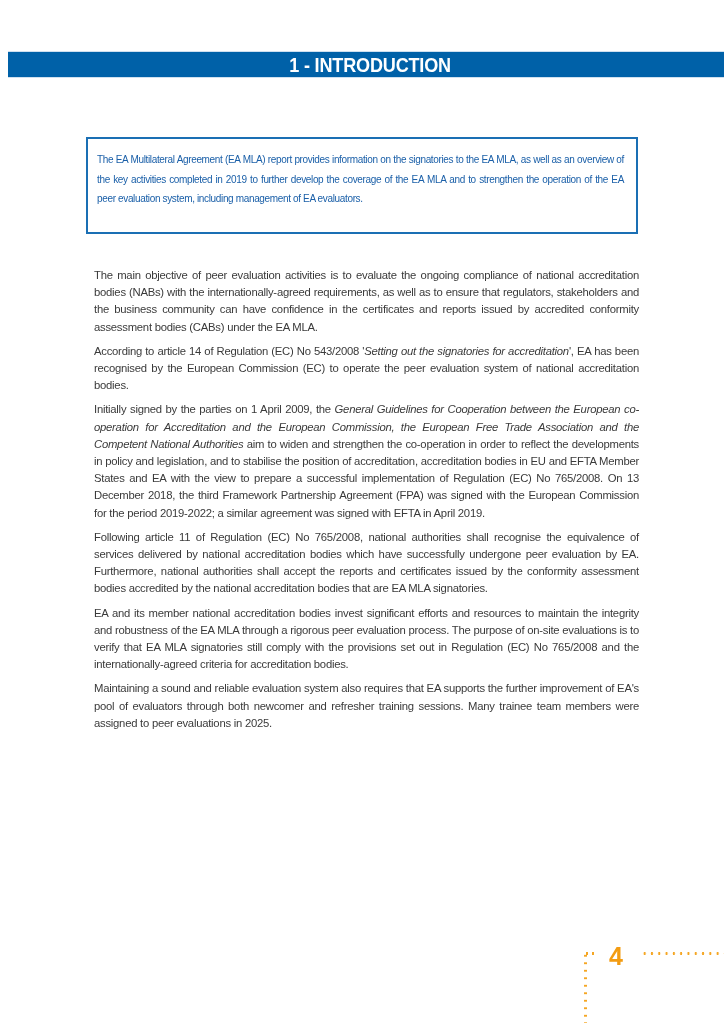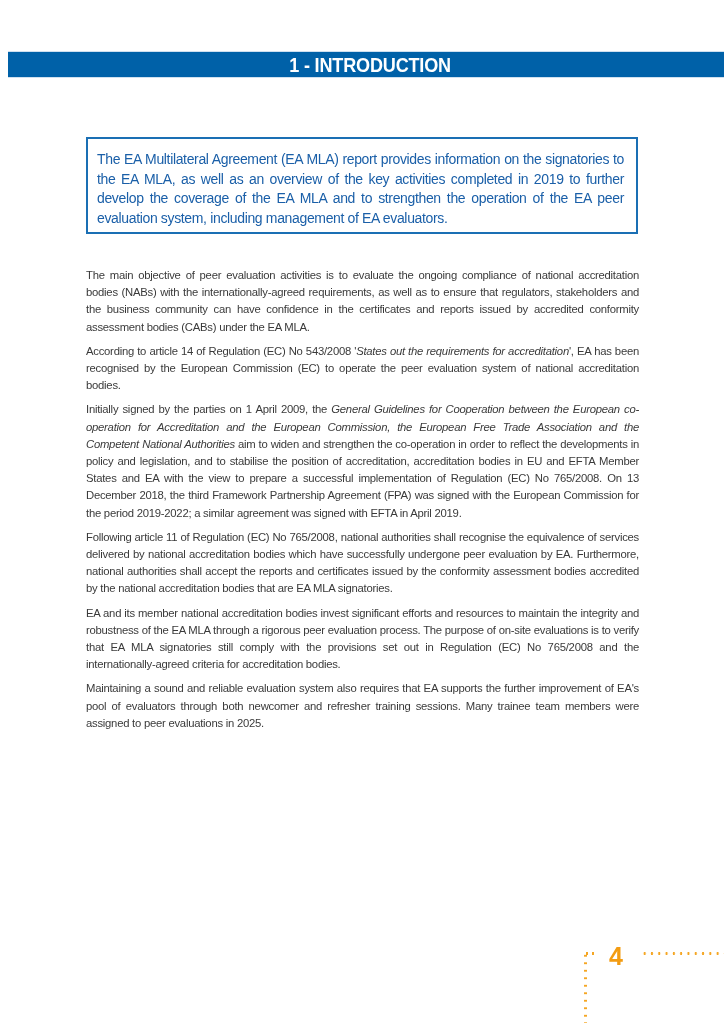--- a/index.html
+++ b/index.html
@@ -17,29 +17,29 @@
     margin-left: 8px;
   }
   .banner h1 {
     margin: 0; color: #ffffff; font-size: 21px; font-weight: bold;
     letter-spacing: -0.2px; transform: scaleX(0.86);
   }
   .summary-box {
     position: absolute; left: 86px; top: 137px; width: 552px; height: 97px;
     box-sizing: border-box; border: 2px solid #1a6fb4;
     padding: 11px 12px 0 9px;
-    color: #1a5fa8; font-size: 14px; line-height: 19.6px;
+    color: #1a5fa8; font-size: 10px; line-height: 19.6px;
     text-align: justify; letter-spacing: -0.35px;
   }
   .body-text {
     position: absolute; left: 86px; top: 267px; width: 553px;
     color: #3a3a3a; font-size: 11.3px; line-height: 17.2px;
     text-align: justify; letter-spacing: -0.25px;
   }
-  .body-text p { margin: 0 0 7px 0; }
+  .body-text p { margin: 0 0 7px 8px; }
   .body-text em { font-style: italic; }
   .page-number {
     position: absolute; left: 609px; top: 942px;
     color: #f39c12; font-size: 25px; font-weight: bold; line-height: 28px;
   }
   .dots-vert {
     position: absolute; left: 584px; top: 952px; width: 3px; height: 72px;
     background-image: radial-gradient(circle, #f5a623 1.2px, transparent 1.4px);
     background-size: 3px 7.5px; background-repeat: repeat-y;
   }
@@ -58,21 +58,21 @@
 <body>
 
 <div class="banner">
   <h1>1 - INTRODUCTION</h1>
 </div>
 
 <div class="summary-box">The EA Multilateral Agreement (EA MLA) report provides information on the signatories to the EA MLA, as well as an overview of the key activities completed in 2019 to further develop the coverage of the EA MLA and to strengthen the operation of the EA peer evaluation system, including management of EA evaluators.</div>
 
 <div class="body-text">
   <p>The main objective of peer evaluation activities is to evaluate the ongoing compliance of national accreditation bodies (NABs) with the internationally-agreed requirements, as well as to ensure that regulators, stakeholders and the business community can have confidence in the certificates and reports issued by accredited conformity assessment bodies (CABs) under the EA MLA.</p>
-  <p><span>According to article 14 of Regulation (EC) No 543/2008 '</span><em>States out the requirements for accreditation</em><span>', EA has been recognised by the European Commission (EC) to operate the peer evaluation system of national accreditation bodies.</span></p>
+  <p><span>According to article 14 of Regulation (EC) No 543/2008 '</span><em>Setting out the signatories for accreditation</em><span>', EA has been recognised by the European Commission (EC) to operate the peer evaluation system of national accreditation bodies.</span></p>
   <p><span>Initially signed by the parties on 1 April 2009, the </span><em>General Guidelines for Cooperation between the European co-operation for Accreditation and the European Commission, the European Free Trade Association and the Competent National Authorities</em><span> aim to widen and strengthen the co-operation in order to reflect the developments in policy and legislation, and to stabilise the position of accreditation, accreditation bodies in EU and EFTA Member States and EA with the view to prepare a successful implementation of Regulation (EC) No 765/2008. On 13 December 2018, the third Framework Partnership Agreement (FPA) was signed with the European Commission for the period 2019-2022; a similar agreement was signed with EFTA in April 2019.</span></p>
   <p>Following article 11 of Regulation (EC) No 765/2008, national authorities shall recognise the equivalence of services delivered by national accreditation bodies which have successfully undergone peer evaluation by EA. Furthermore, national authorities shall accept the reports and certificates issued by the conformity assessment bodies accredited by the national accreditation bodies that are EA MLA signatories.</p>
   <p>EA and its member national accreditation bodies invest significant efforts and resources to maintain the integrity and robustness of the EA MLA through a rigorous peer evaluation process. The purpose of on-site evaluations is to verify that EA MLA signatories still comply with the provisions set out in Regulation (EC) No 765/2008 and the internationally-agreed criteria for accreditation bodies.</p>
   <p>Maintaining a sound and reliable evaluation system also requires that EA supports the further improvement of EA's pool of evaluators through both newcomer and refresher training sessions. Many trainee team members were assigned to peer evaluations in 2025.</p>
 </div>
 
 <div class="dots-vert"></div>
 <div class="dots-top-short"></div>
 <div class="dots-horiz"></div>
 <div class="page-number">4</div>

